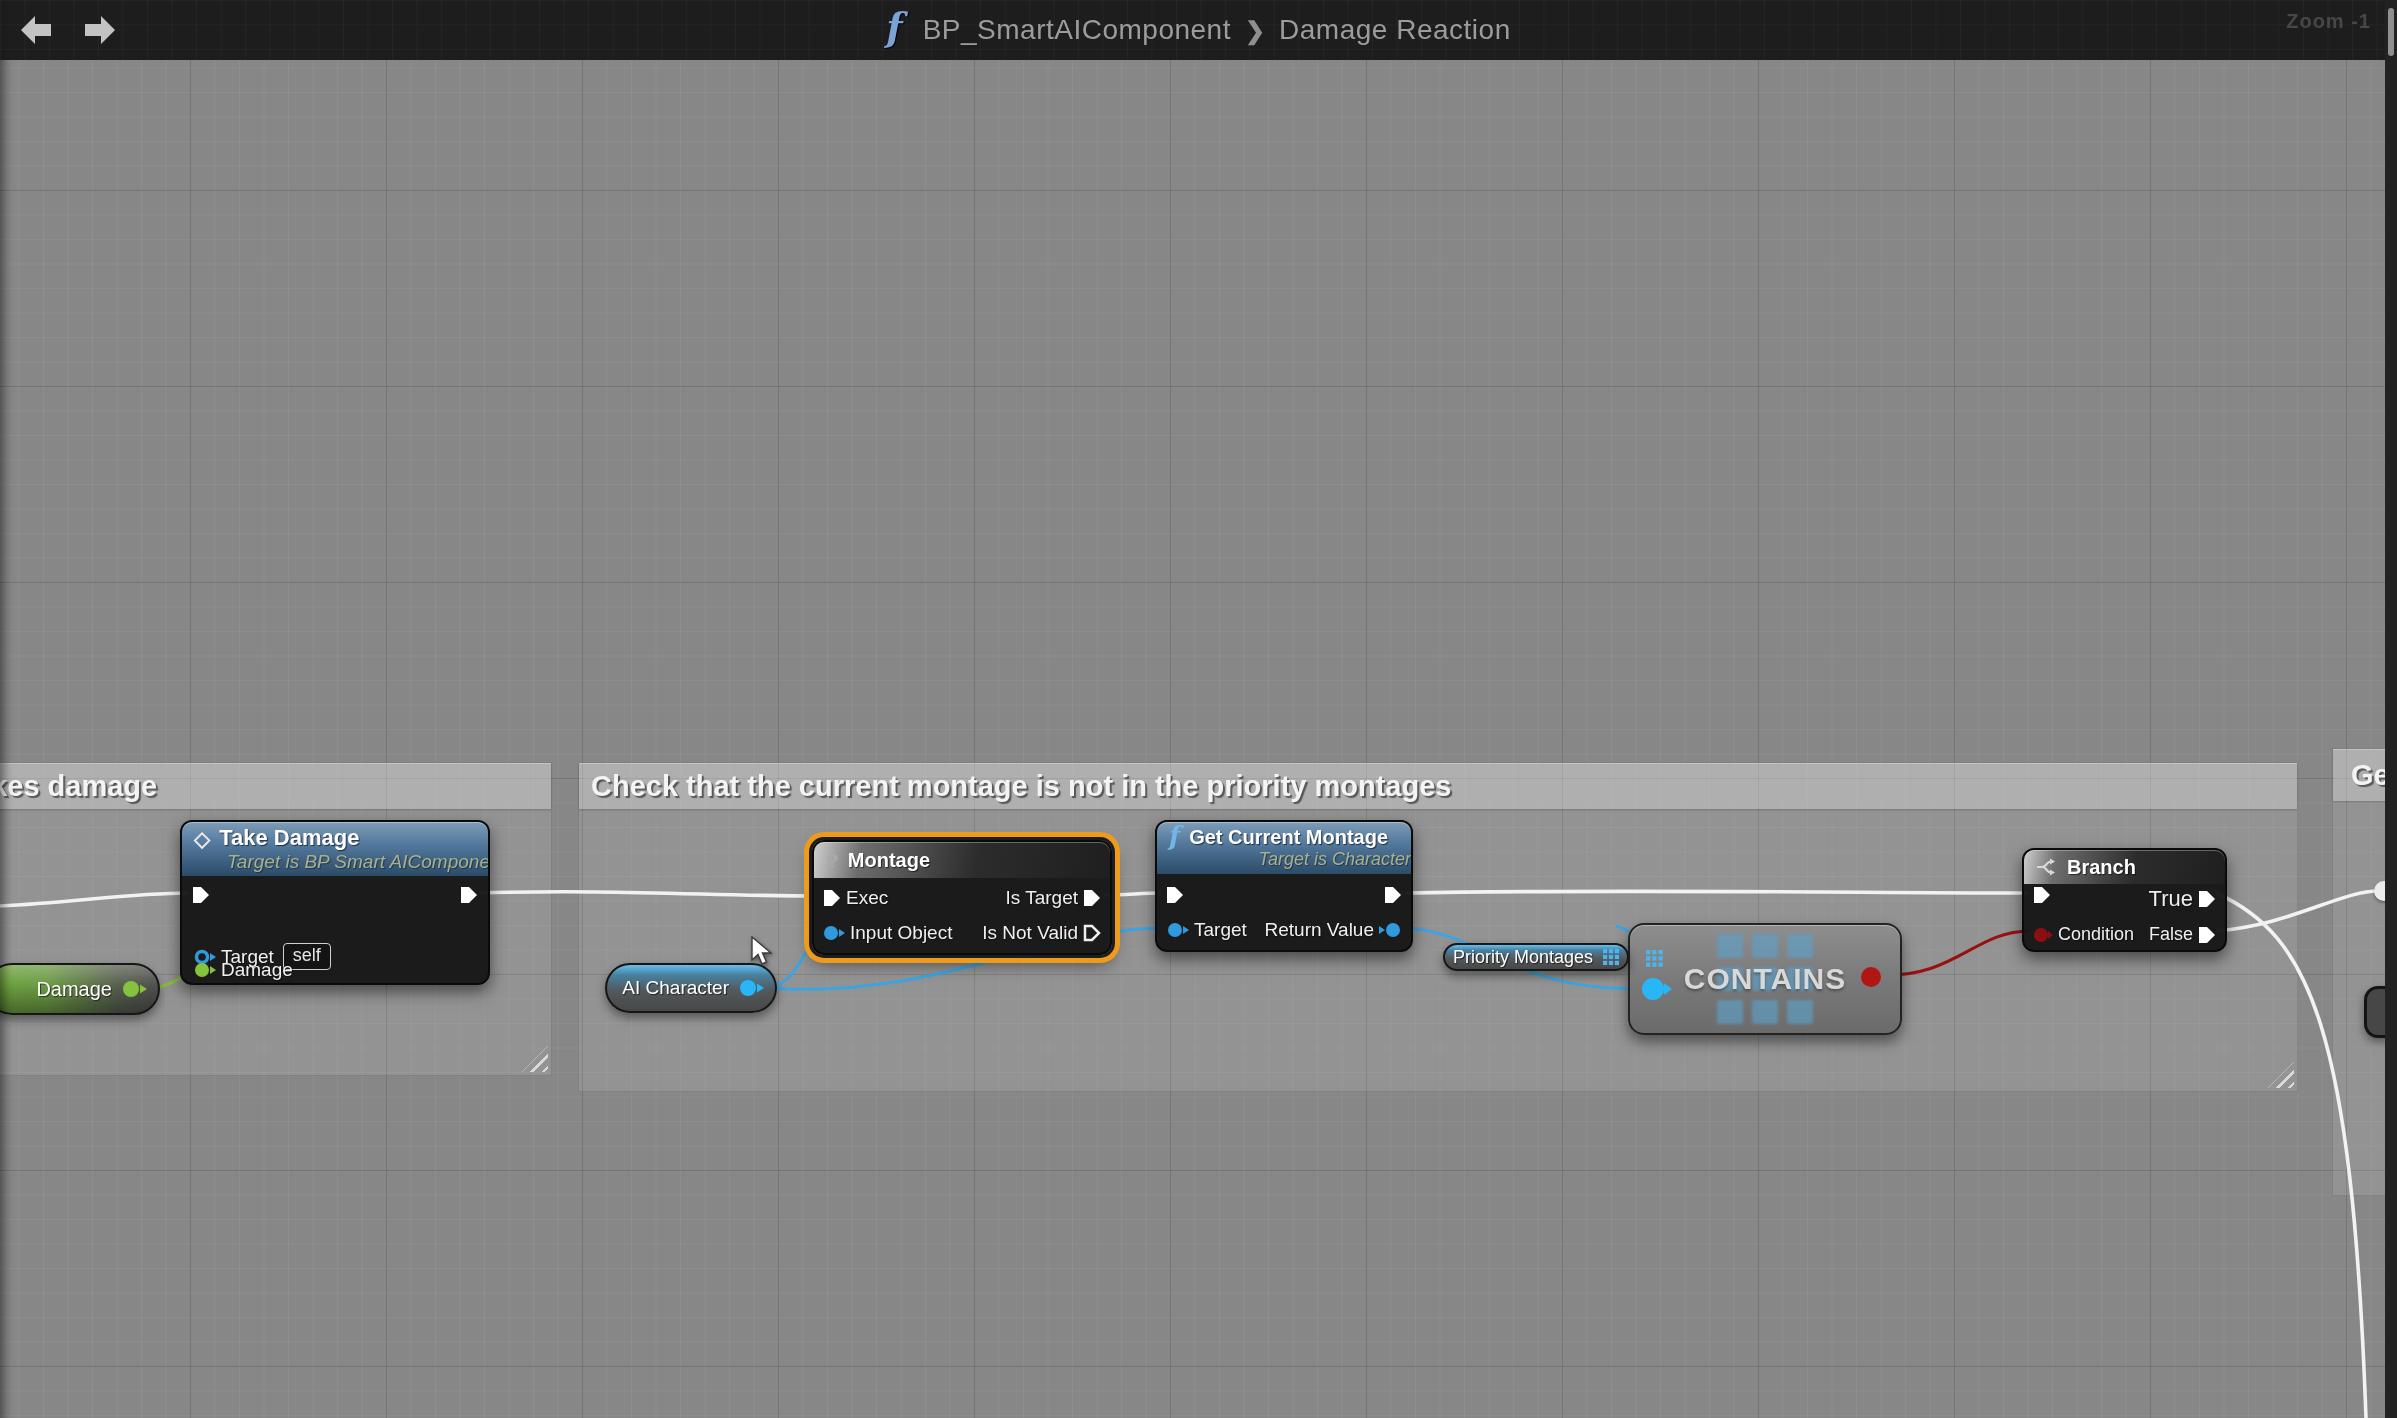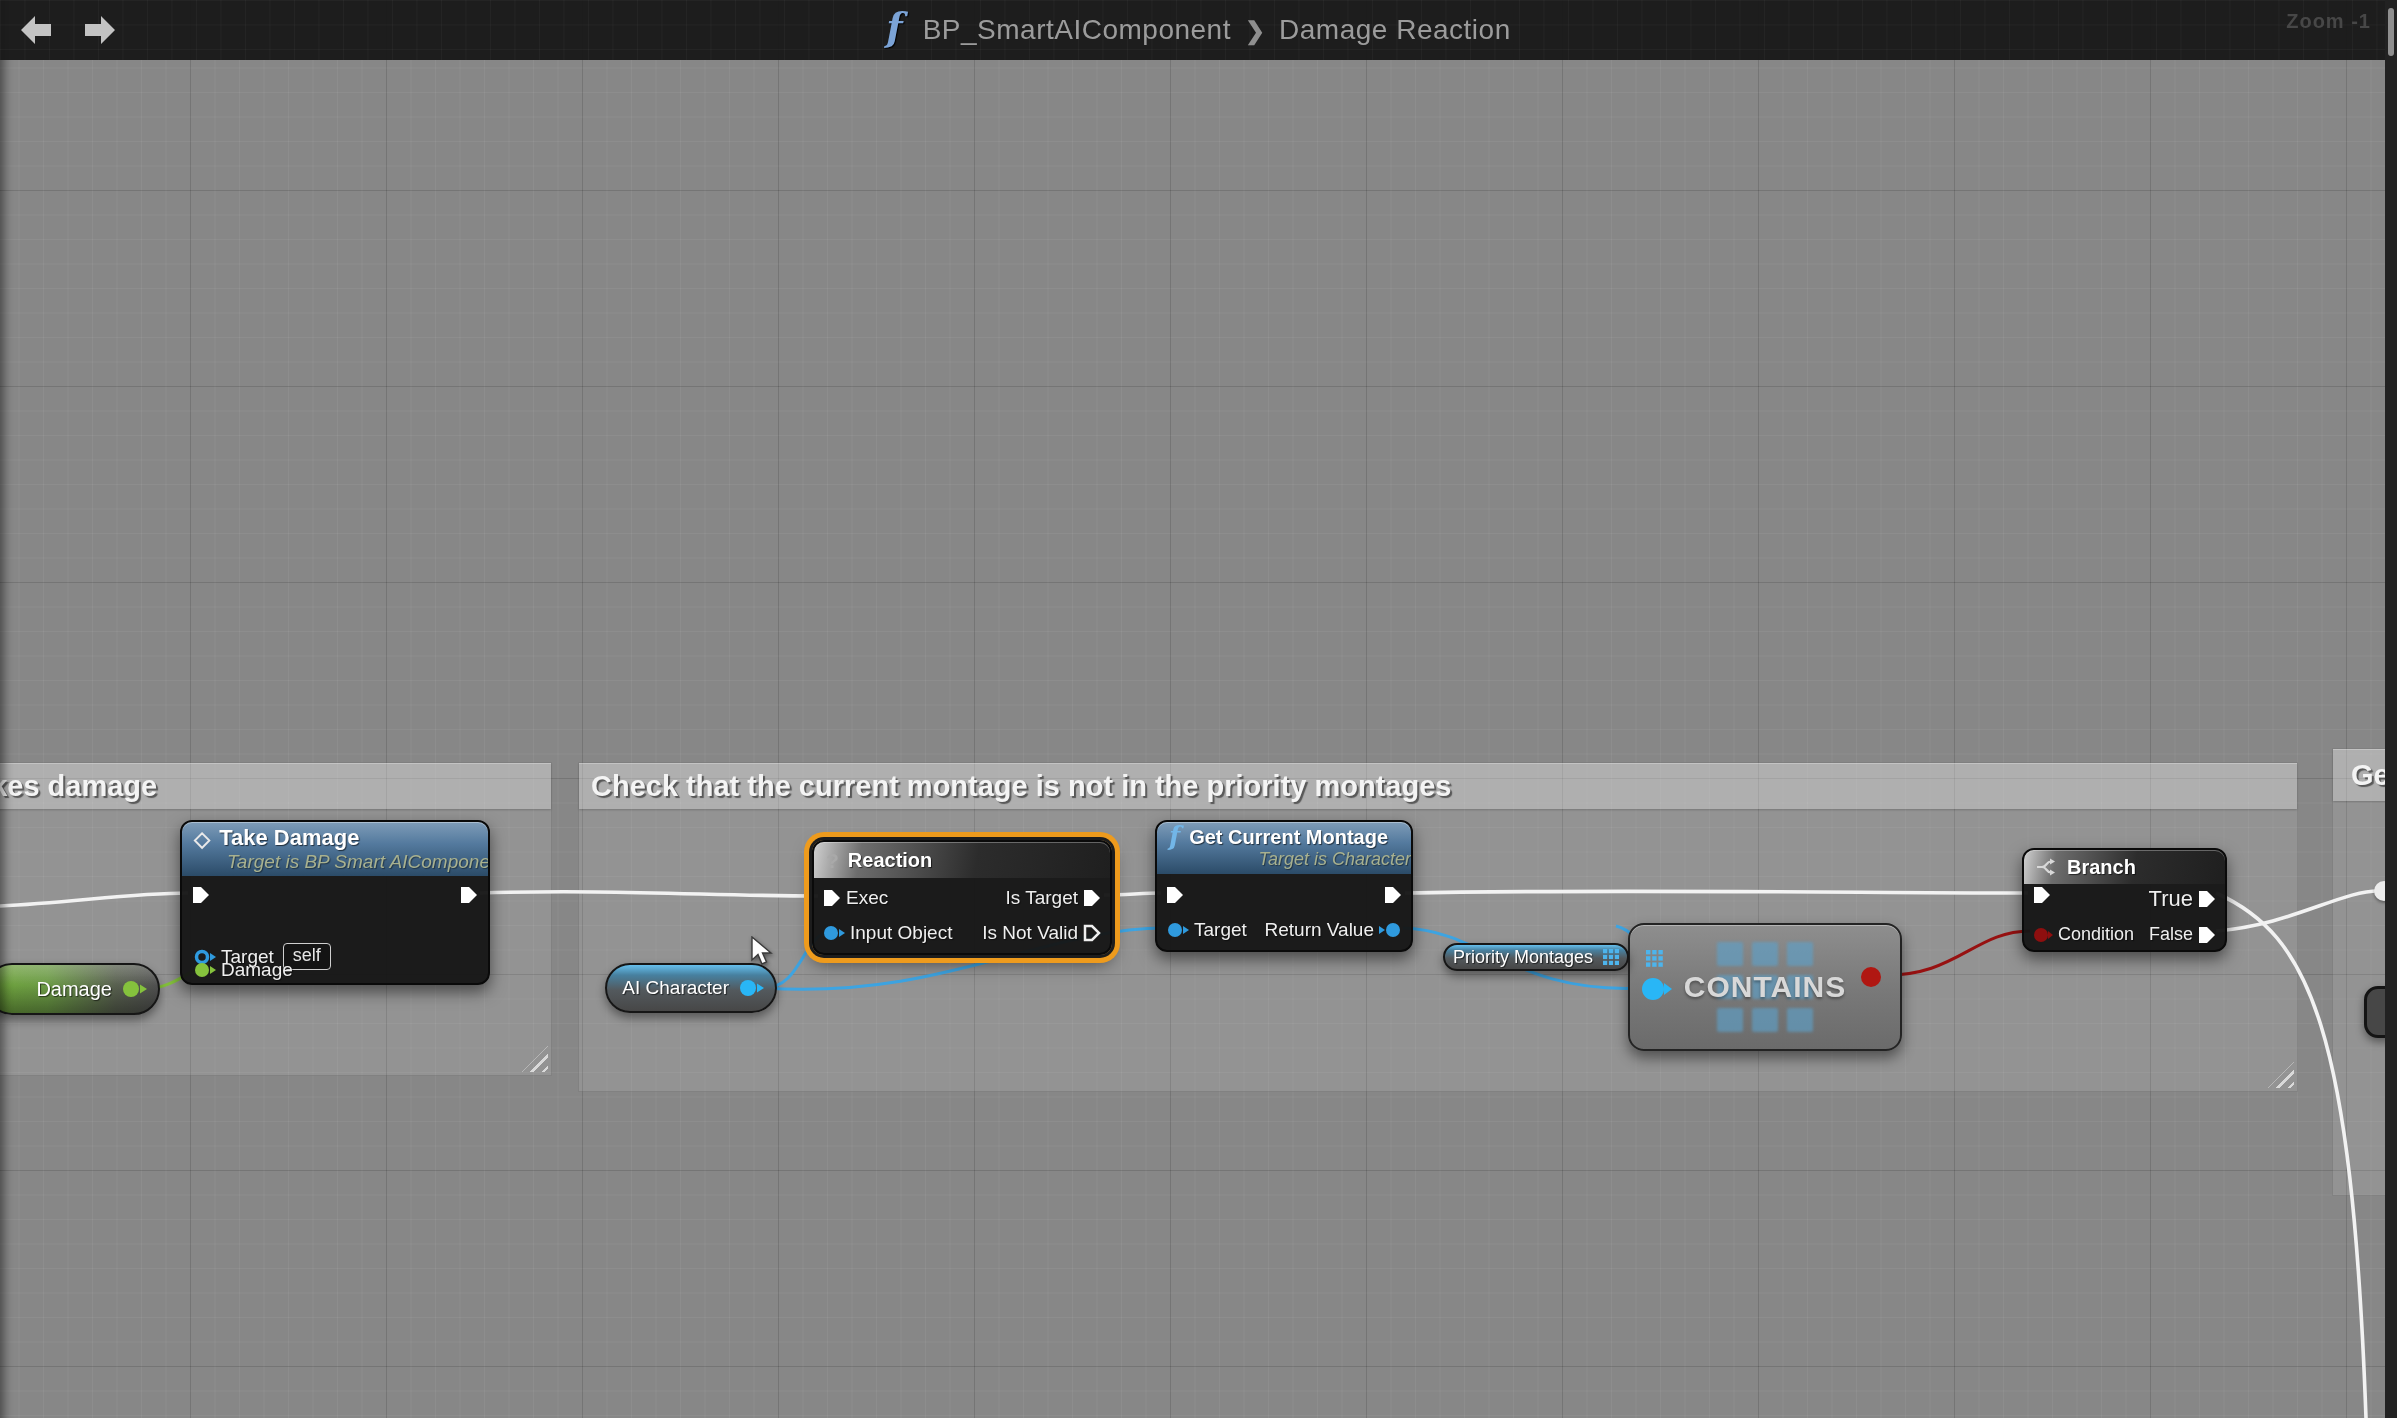--- a/index.html
+++ b/index.html
@@ -95,21 +95,21 @@
           display:flex; align-items:center; justify-content:flex-end;
           box-shadow:0 5px 10px rgba(0,0,0,.4); cursor:pointer; }
   .pill-blue { background:linear-gradient(180deg,#66bfec 0%,#47809f 22%,#53595d 55%,#474747 100%); }
   .pill-green { background:linear-gradient(90deg,#6fa43c 0%,#6b9a45 35%,#58604f 75%,#505050 100%),
                 linear-gradient(180deg,rgba(255,255,255,.25),rgba(0,0,0,.35));
                 background-blend-mode:overlay; }
   .pill-label { font-size:19px; color:#fff; text-shadow:1px 1px 1px rgba(0,0,0,.6);
                 white-space:nowrap; margin-right:10px; }
 
   
-  .contains-node { position:absolute; left:1628px; top:923px; width:274px; height:128px;
+  .contains-node { position:absolute; left:1628px; top:923px; width:274px; height:112px;
           background:linear-gradient(180deg,#8e8e8e 0%,#787878 55%,#6b6b6b 100%);
           border:2.5px solid #232323; border-radius:16px; z-index:40;
           box-shadow:inset 0 1px 0 rgba(255,255,255,.35), 0 7px 14px rgba(0,0,0,.45);
           display:flex; align-items:center; justify-content:center; }
   .contains-title { font-size:30px; font-weight:bold; color:#d8d8d8; letter-spacing:1px;
           text-shadow:0 2px 3px rgba(0,0,0,.35); z-index:2; }
   .watermark { position:absolute; left:50%; top:50%; transform:translate(-50%,-50%);
           display:grid; grid-template-columns:repeat(3,26px); grid-template-rows:repeat(3,24px);
           gap:9px; filter:blur(1.5px); z-index:1; }
   .wm-sq { background:rgba(94,160,200,.65); border-radius:2px; }
@@ -196,21 +196,21 @@
         <path d="M16,4 l6,4 -6,4 z" fill="#85c23d"></path>
           </svg></span>
       <span class="pin-label">Damage</span>
     </div>
   </div>
 
   <div class="node selected" style="left:812px; top:840px; width:300px; height:115px;">
     <div class="node-header hdr-gray" style="height:36px;">
       <div class="node-title-row">
         <span class="hdr-icon hdr-icon-q">?</span>
-        <span class="node-title" style="font-size:20px;">Reaction</span>
+        <span class="node-title" style="font-size:20px;">Montage</span>
       </div>
     </div>
     <div class="pin-row" style="left:9px; top:45px;">
       <span class="execpin">
         <svg width="18" height="18">
             <path d="M1,1 h8 l8,8 -8,8 h-8 z" fill="#fff"></path>
           </svg></span>
       <span class="pin-label">Exec</span>
     </div>
     <div class="pin-row right" style="right:9px; top:45px;">

